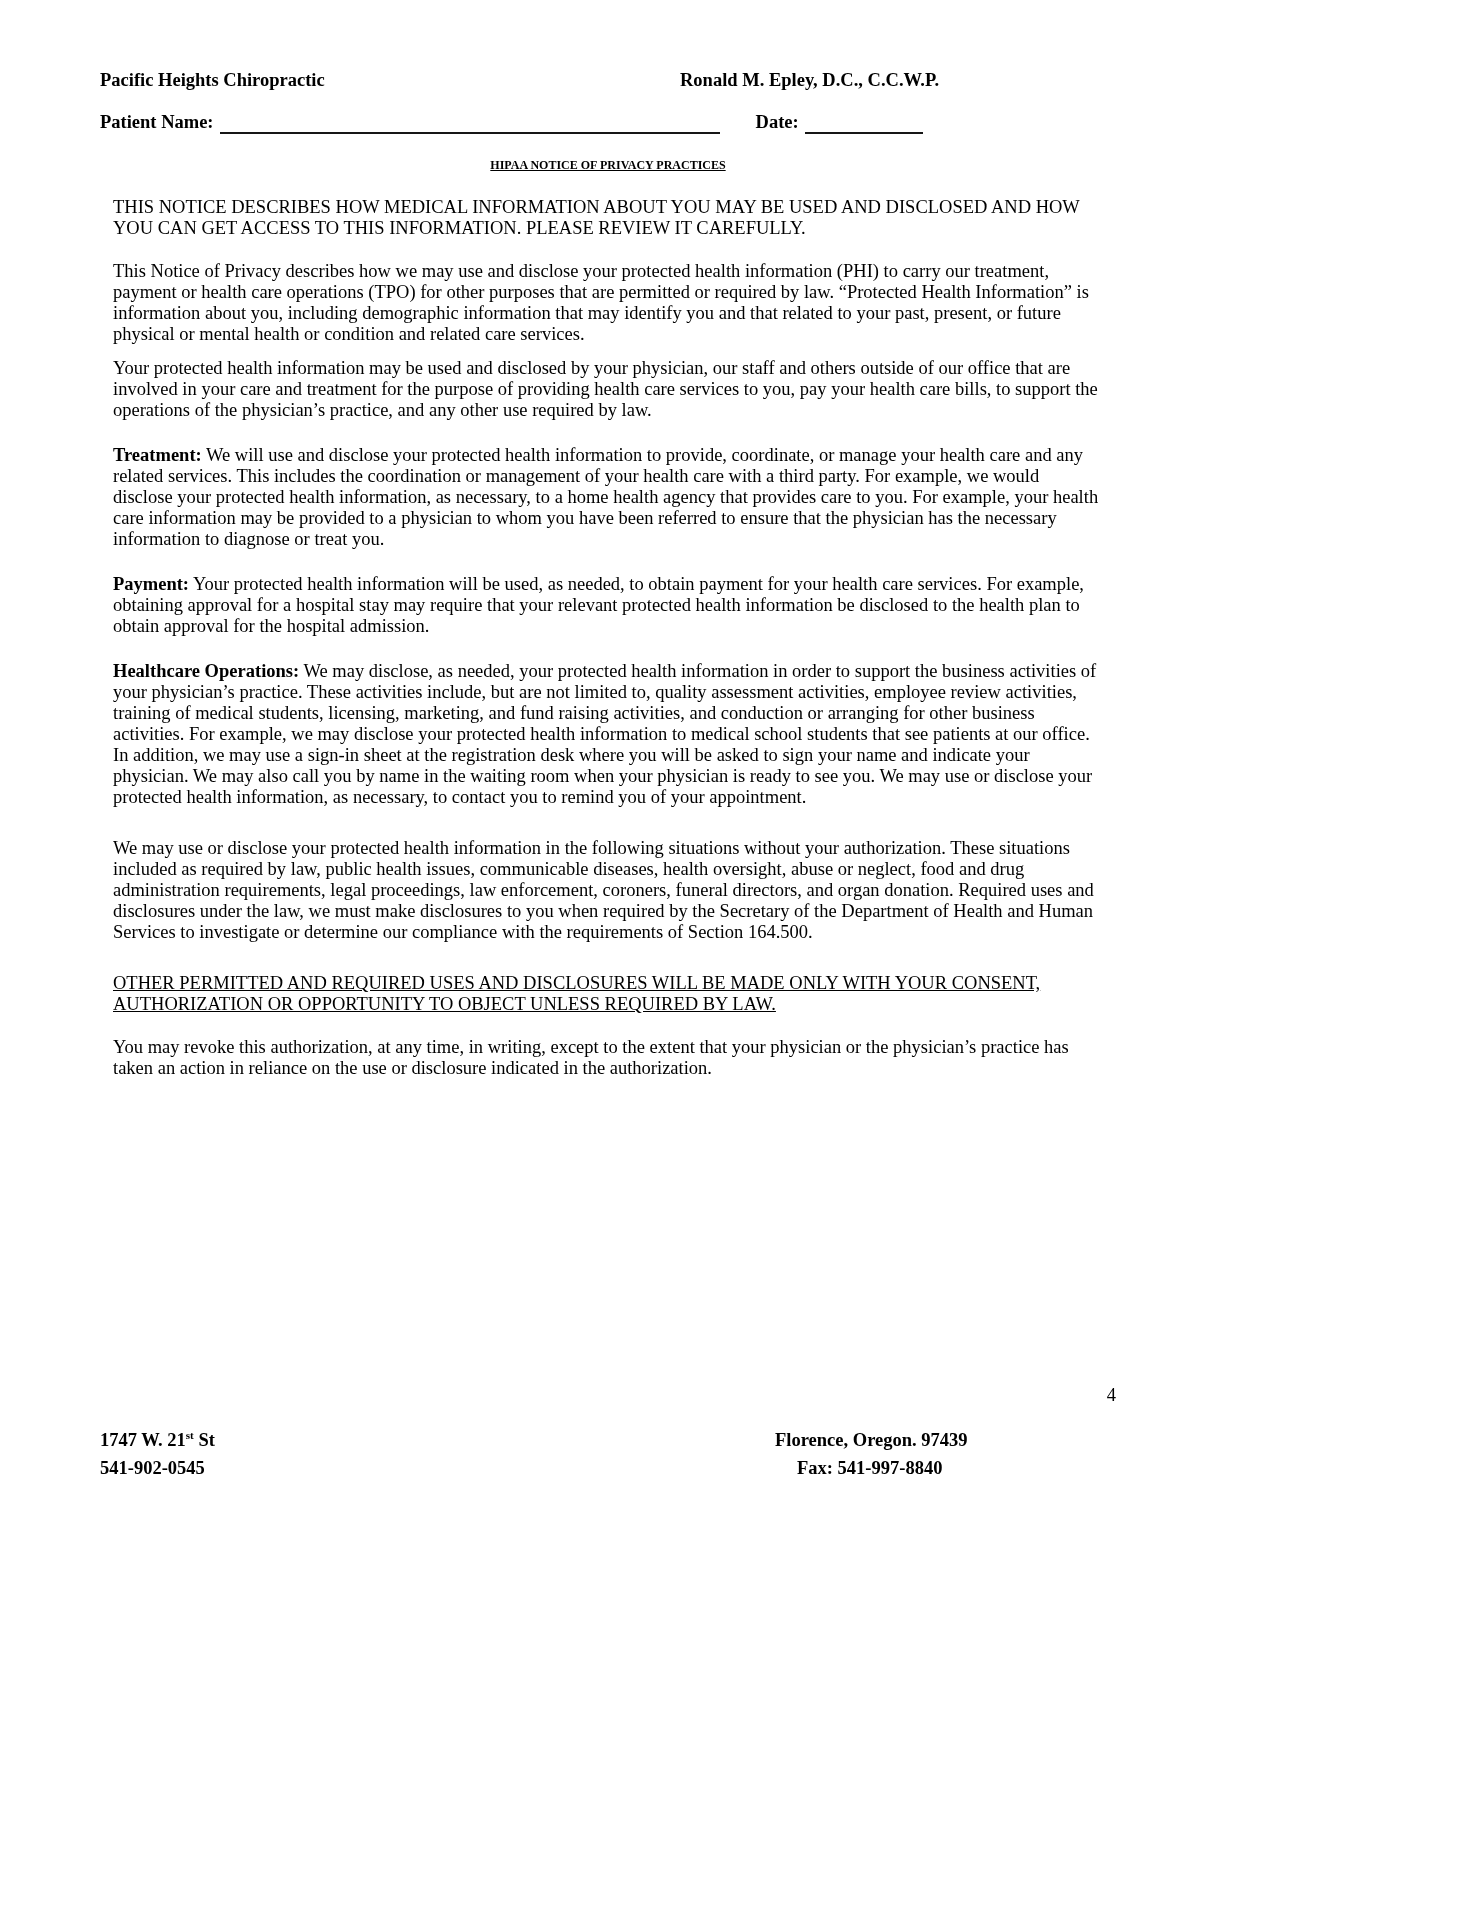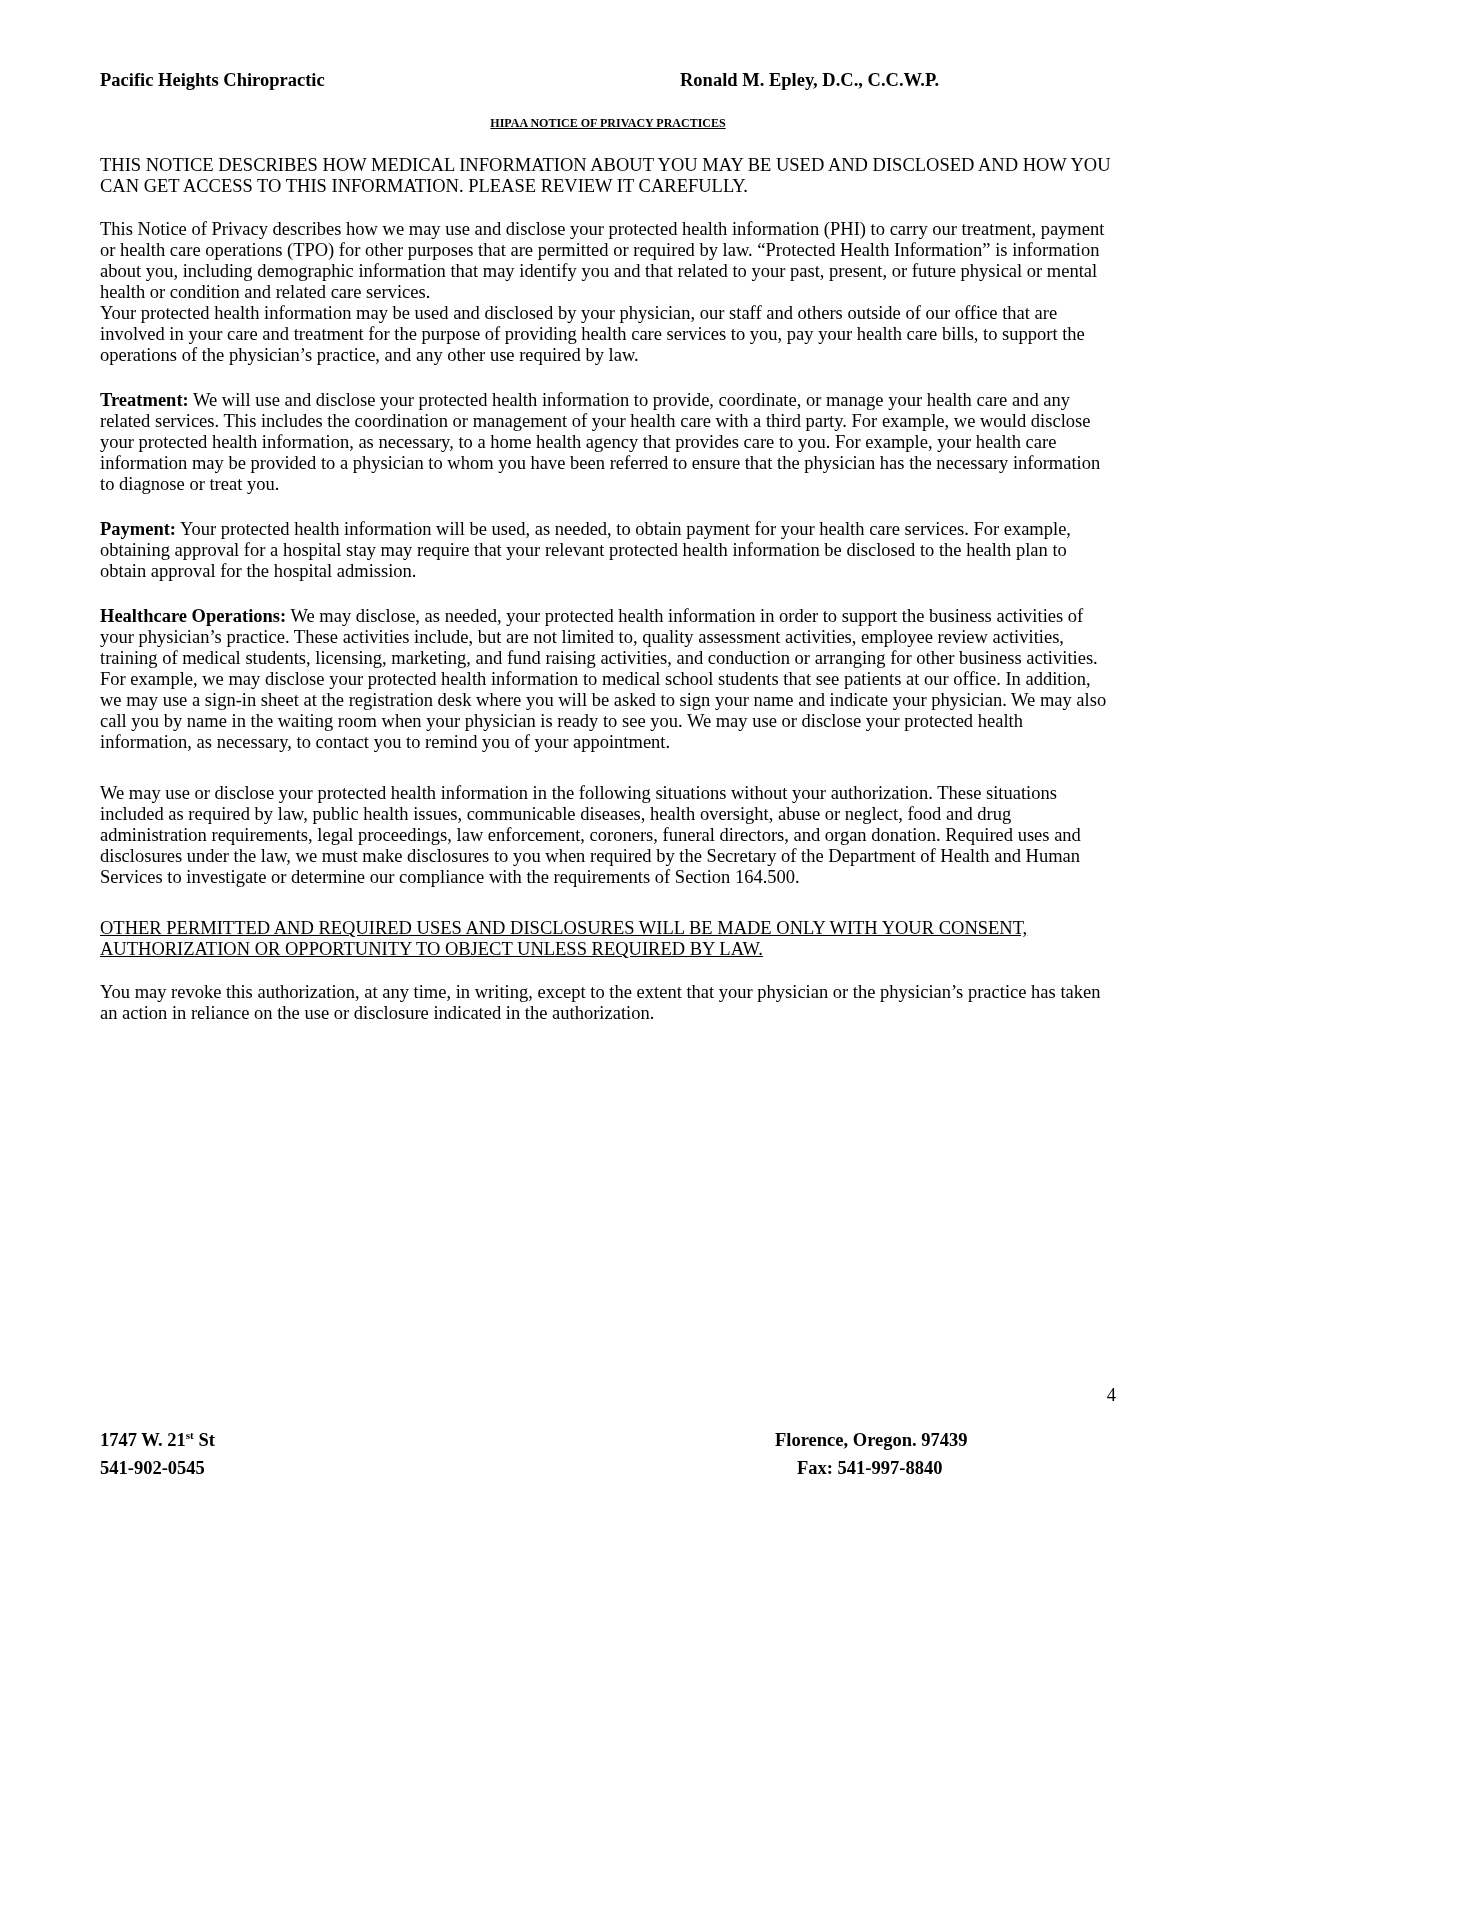--- a/index.html
+++ b/index.html
@@ -13,21 +13,21 @@
     overflow: hidden;
   }
   .content {
     position: absolute;
     left: 100px;
     top: 70px;
     width: 1016px;
     font-size: 18.5px;
     line-height: 21px;
   }
-  p { margin: 0; }
+  p { margin: 13px; }
   .b { font-weight: bold; }
 
   .header-row { position: relative; font-weight: bold; height: 21px; }
   .doctor { position: absolute; left: 580px; top: 0; white-space: nowrap; }
 
   .patient-row { margin-top: 21px; display: flex; align-items: baseline; font-weight: bold; }
   .uline {
     display: inline-block;
     border-bottom: 2px solid #161616;
     height: 14px;
@@ -88,20 +88,26 @@
 <body>
 
 <div class="page">
   <div class="content">
 
     <div class="header-row">
       <span class="practice">Pacific Heights Chiropractic</span>
       <span class="doctor">Ronald M. Epley, D.C., C.C.W.P.</span>
     </div>
 
+    <div class="patient-row">
+      <span class="b">Patient Name:</span>
+      <span class="uline uline-patient"></span>
+      <span class="b date-label">Date:</span>
+      <span class="uline uline-date"></span>
+    </div>
 
     <div class="title">HIPAA NOTICE OF PRIVACY PRACTICES</div>
 
     <p class="mt20">THIS NOTICE DESCRIBES HOW MEDICAL INFORMATION ABOUT YOU MAY BE USED AND DISCLOSED AND HOW YOU CAN GET ACCESS TO THIS INFORMATION.  PLEASE REVIEW IT CAREFULLY.</p>
 
     <p class="mt22">This Notice of Privacy describes how we may use and disclose your protected health information (PHI) to carry our treatment, payment or health care operations (TPO) for other purposes that are permitted or required by law.  “Protected Health Information” is information about you, including demographic information that may identify you and that related to your past, present, or future physical or mental health or condition and related care services.</p>
 
     <p>Your protected health information may be used and disclosed by your physician, our staff and others outside of our office that are involved in your care and treatment for the purpose of providing health care services to you, pay your health care bills, to support the operations of the physician’s practice, and any other use required by law.</p>
 
     <p class="mt24"><span class="b">Treatment:</span> <span>We will use and disclose your protected health information to provide, coordinate, or manage your health care and any related services.  This includes the coordination or management of your health care with a third party.  For example, we would disclose your protected health information, as necessary, to a home health agency that provides care to you.  For example, your health care information may be provided to a physician to whom you have been referred to ensure that the physician has the necessary information to diagnose or treat you.</span></p>

